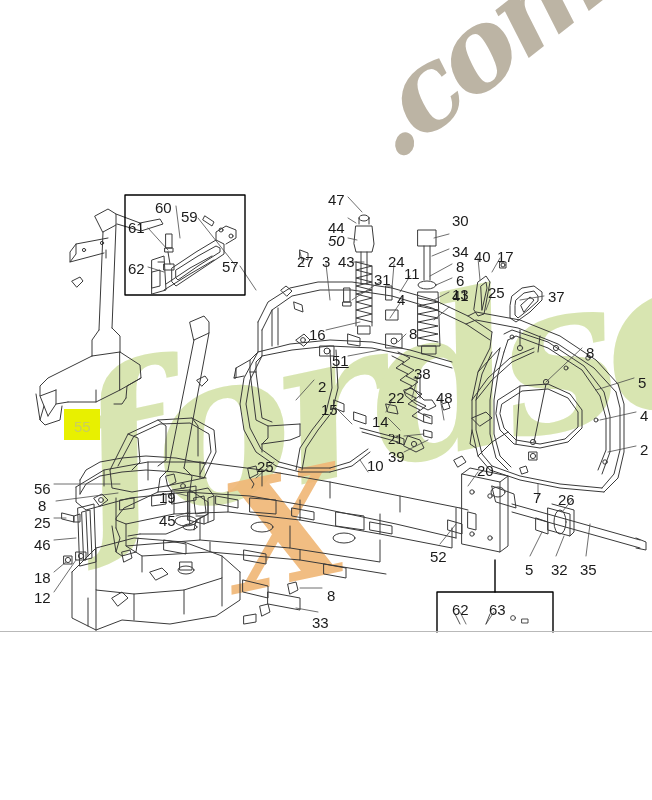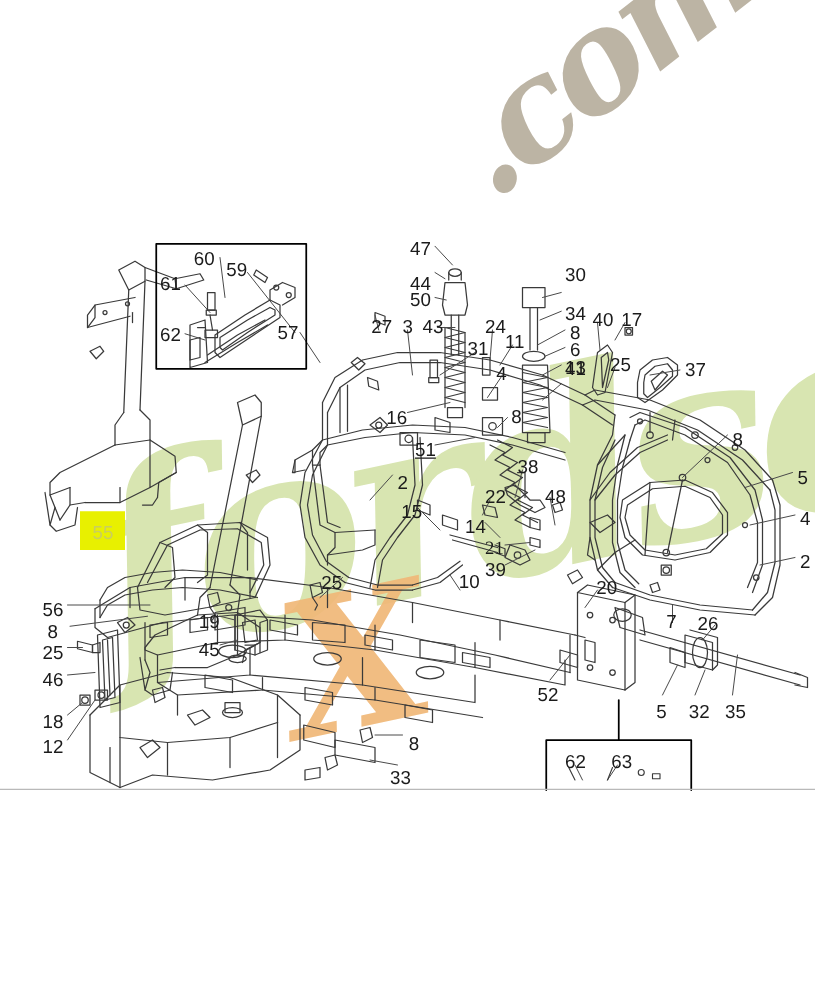--- a/index.html
+++ b/index.html
@@ -472,21 +472,21 @@
   </div>
 
   <div id="callouts">
       <div class="cal" style="left: 155px; top: 200px;">60</div>
       <div class="cal" style="left: 181px; top: 209px;">59</div>
       <div class="cal" style="left: 128px; top: 220px;">61</div>
       <div class="cal" style="left: 128px; top: 261px;">62</div>
       <div class="cal" style="left: 222px; top: 259px;">57</div>
       <div class="cal" style="left: 328px; top: 192px;">47</div>
       <div class="cal" style="left: 328px; top: 220px;">44</div>
-      <div class="cal" style="left: 328px; top: 233px;">50</div>
+      <div class="cal" style="left: 328px; top: 233px; font-style: italic;">50</div>
       <div class="cal" style="left: 452px; top: 213px;">30</div>
       <div class="cal" style="left: 452px; top: 244px;">34</div>
       <div class="cal" style="left: 456px; top: 259px;">8</div>
       <div class="cal" style="left: 456px; top: 273px;">6</div>
       <div class="cal" style="left: 452px; top: 287px;">13</div>
       <div class="cal" style="left: 452px; top: 288px;">41</div>
       <div class="cal" style="left: 474px; top: 249px;">40</div>
       <div class="cal" style="left: 497px; top: 249px;">17</div>
       <div class="cal" style="left: 297px; top: 254px;">27</div>
       <div class="cal" style="left: 322px; top: 254px;">3</div>

